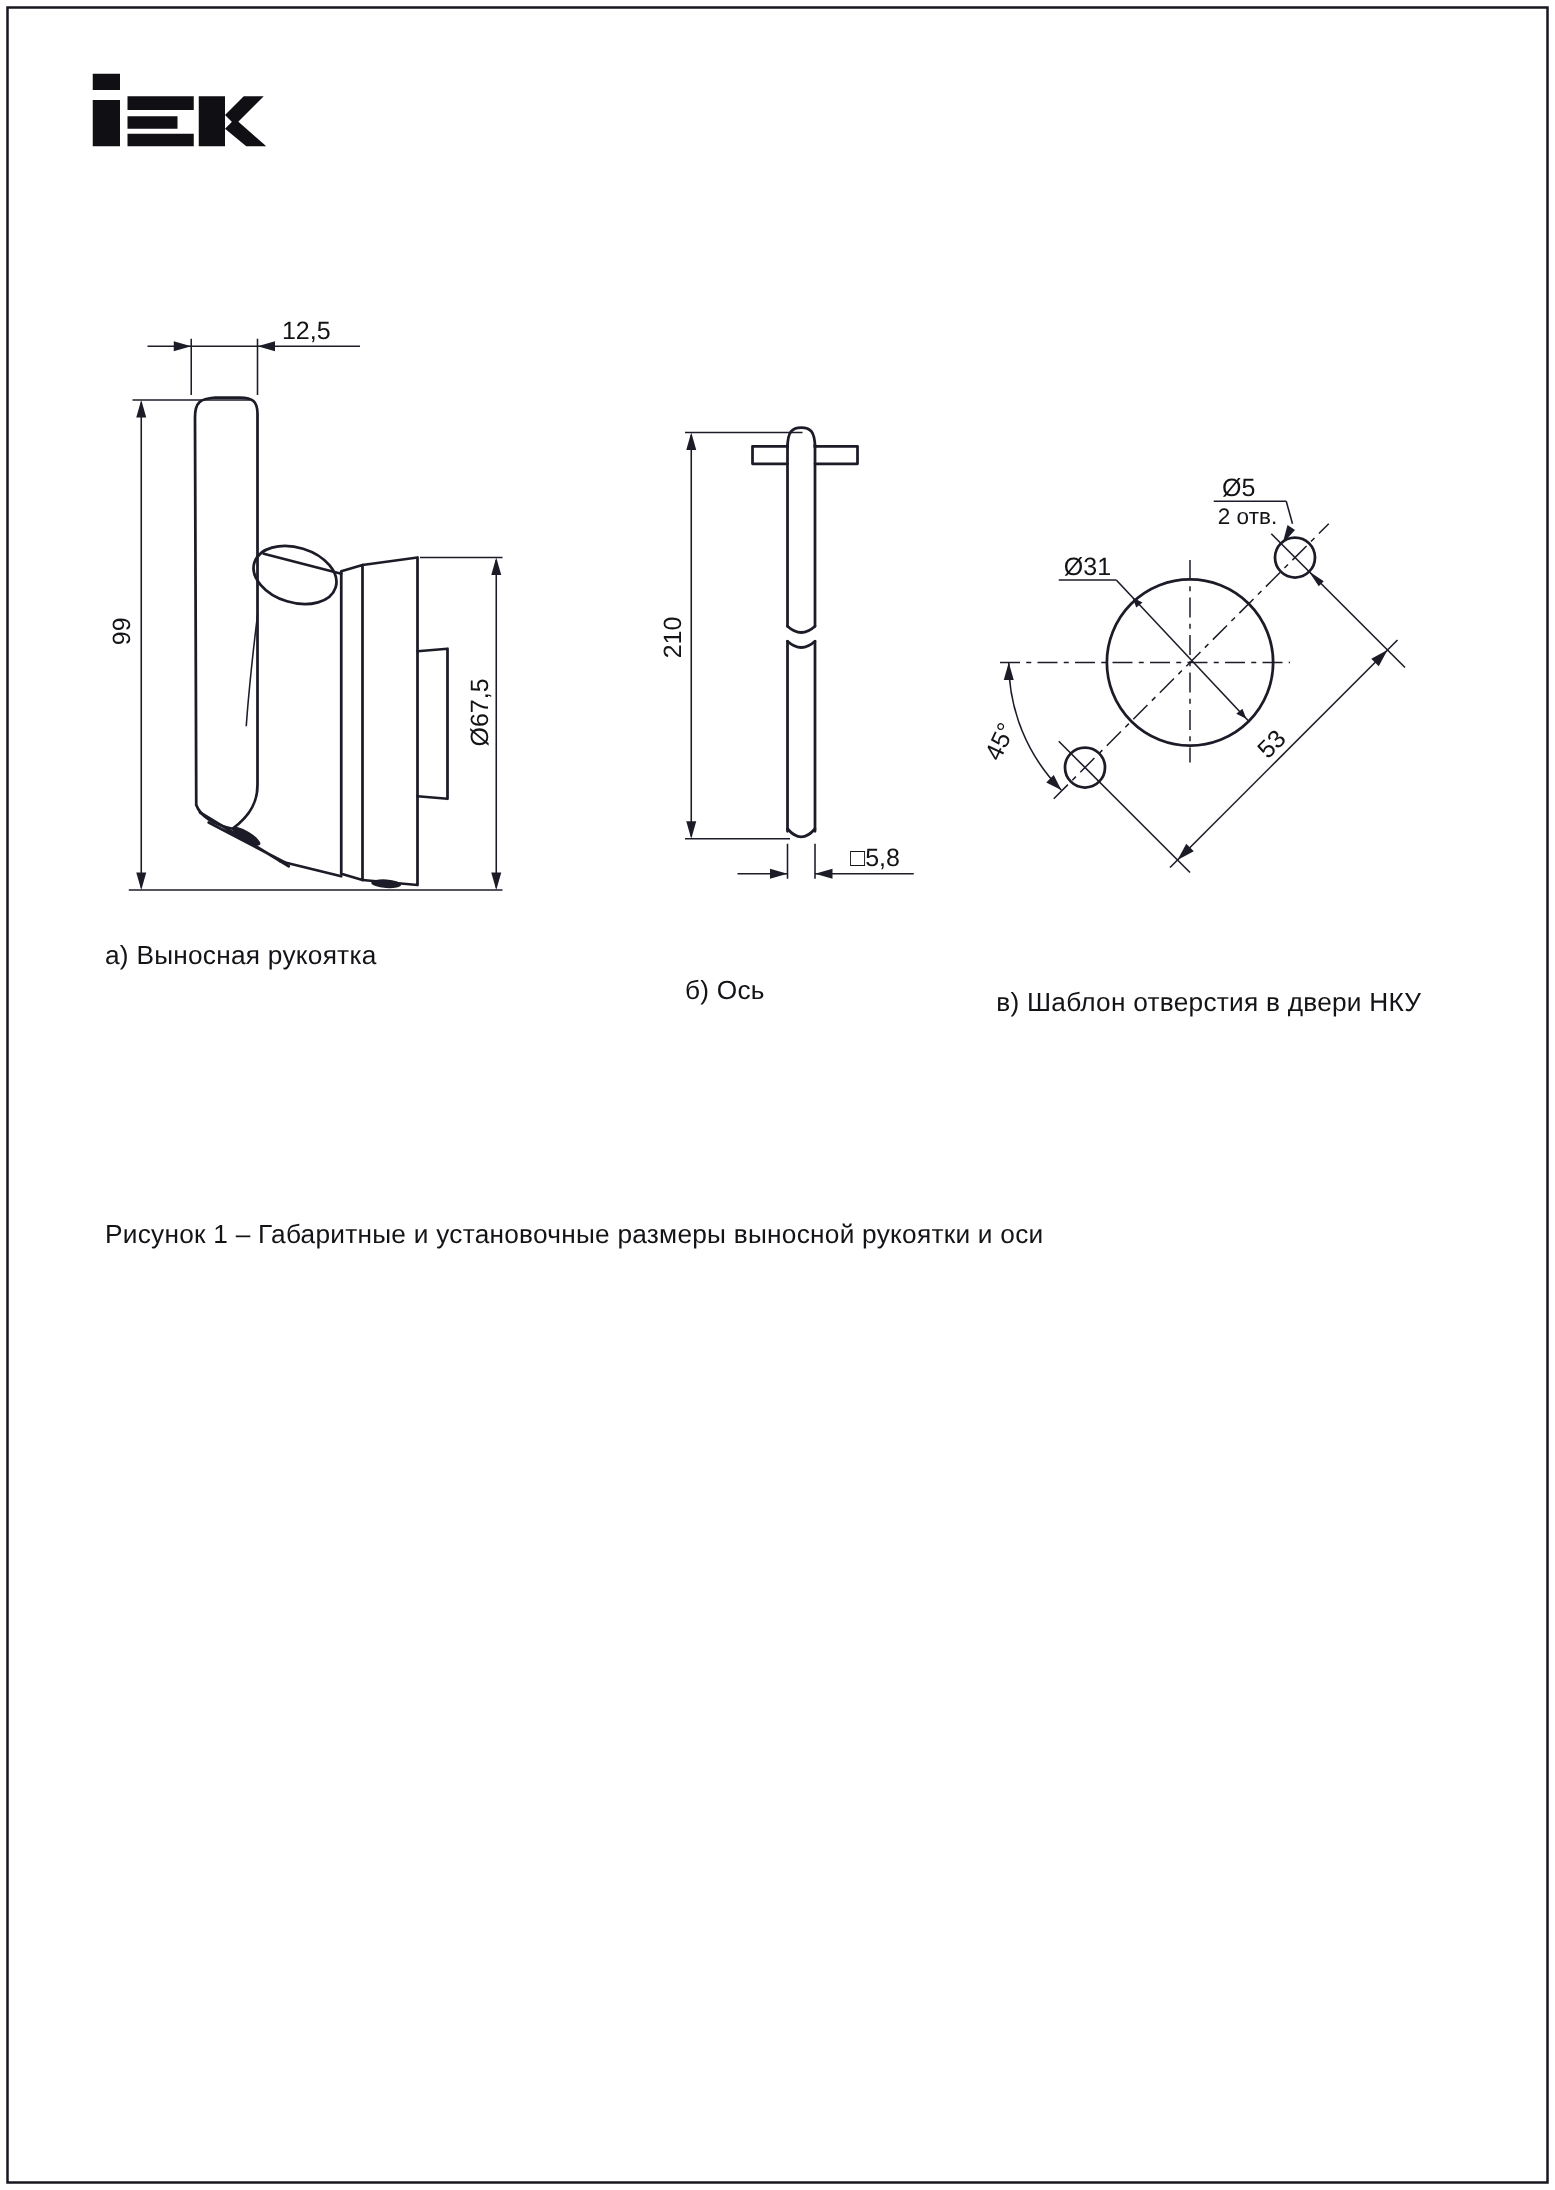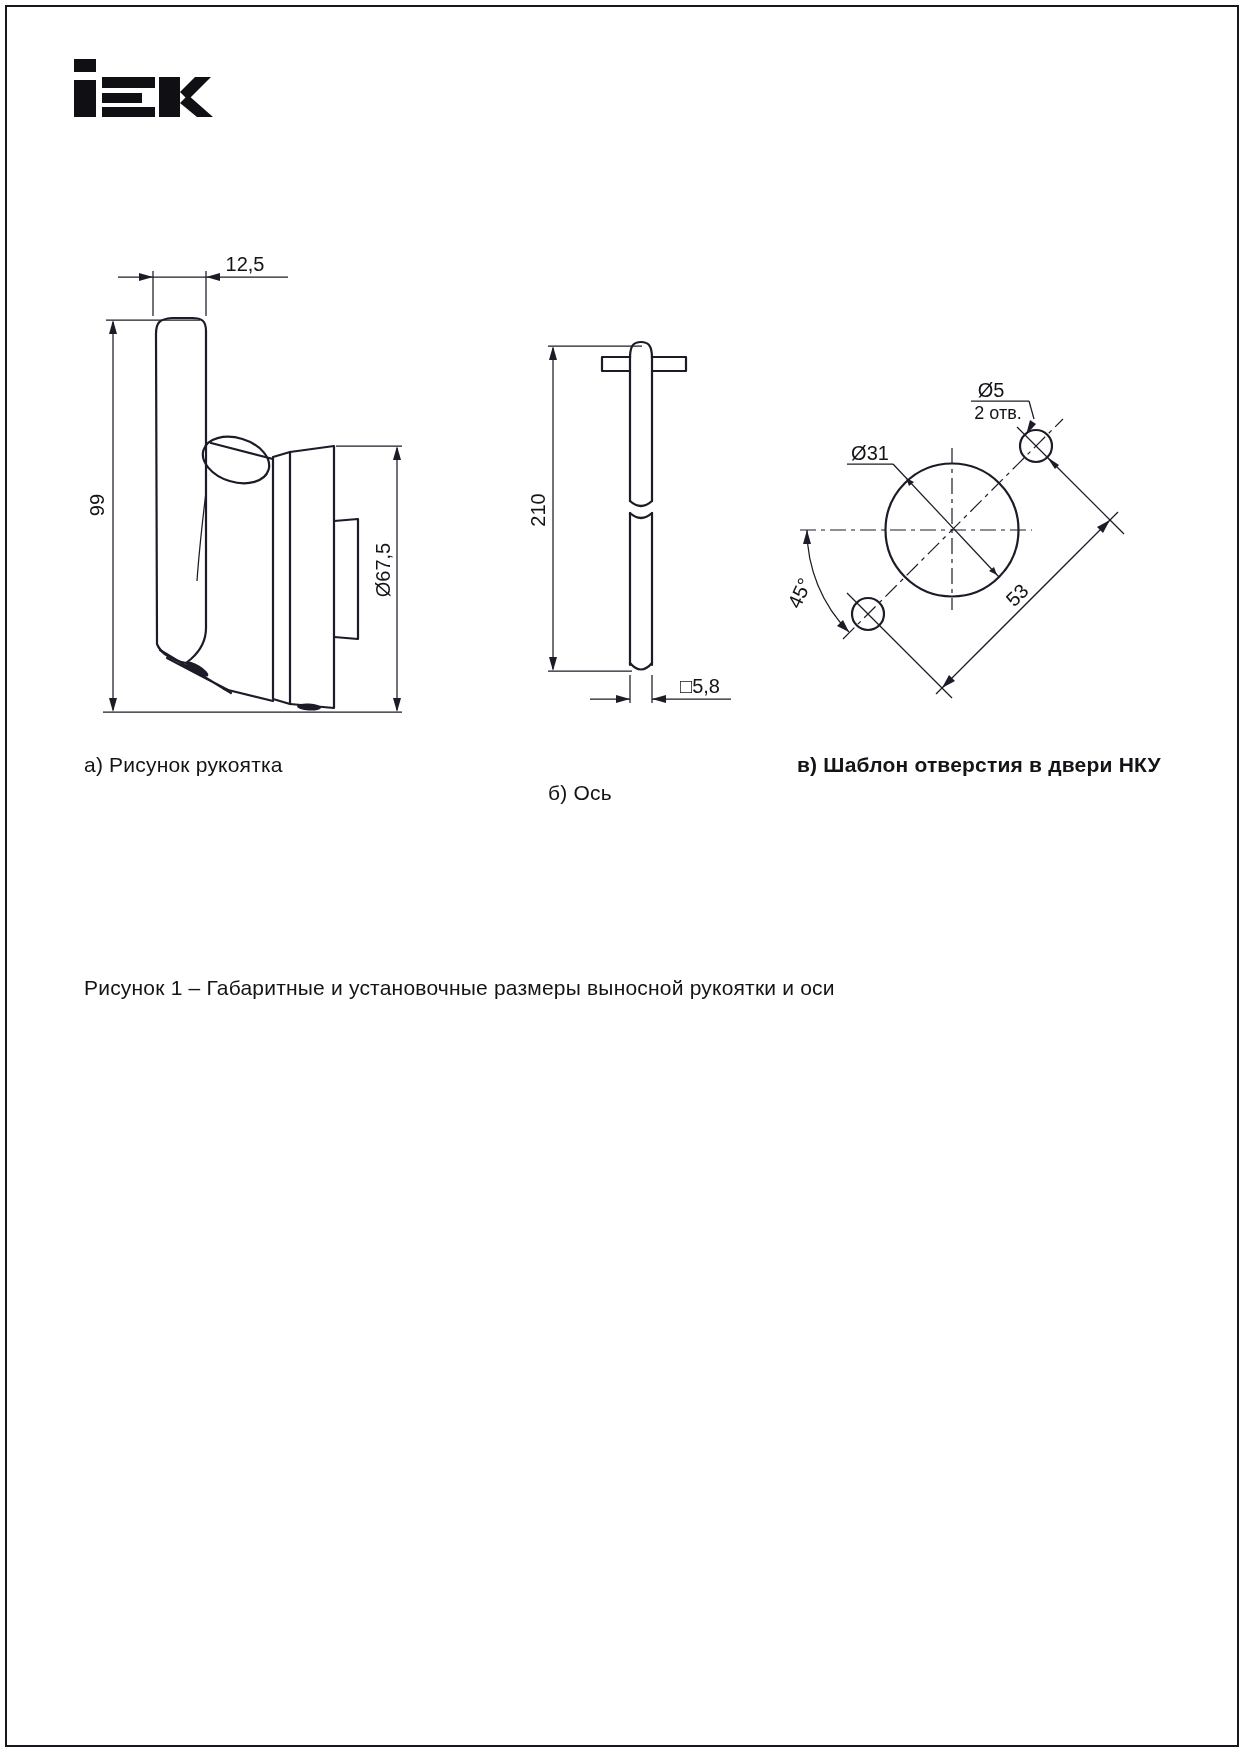--- a/index.html
+++ b/index.html
@@ -134,17 +134,17 @@
 
     <text class="dimtxt" x="991" y="397" text-anchor="middle">Ø5</text>
     <line class="thin" x1="971" y1="401" x2="1029" y2="401"></line>
     <text class="dimtxt-sm" x="998" y="419" text-anchor="middle">2 отв.</text>
     <line class="thin" x1="1029" y1="401" x2="1034" y2="419"></line>
     <polygon class="ah" points="1026,435 1036,424 1030,420"></polygon>
     <polygon class="ah" points="1047,457 1059,465 1055,469"></polygon>
   </g>
 </svg>
 
-<div class="cap" style="left:84px;top:753px;">а) Рисунок рукоятка</div>
+<div class="cap" style="left:84px;top:753px;">а) Выносная рукоятка</div>
 <div class="cap" style="left:548px;top:781px;">б) Ось</div>
-<div class="cap" style="left:797px;top:753px;font-weight:bold;">в) Шаблон отверстия в двери НКУ</div>
+<div class="cap" style="left:797px;top:791px;">в) Шаблон отверстия в двери НКУ</div>
 
 <div class="figcap" style="left:84px;top:976px;text-align:right;">Рисунок 1 – Габаритные и установочные размеры выносной рукоятки и оси</div>
 
 </body></html>

